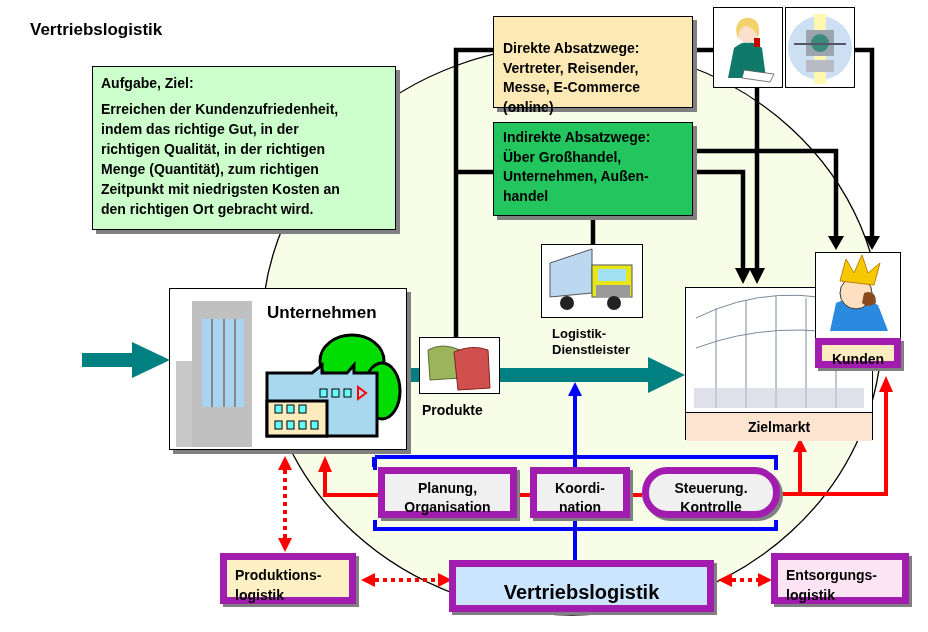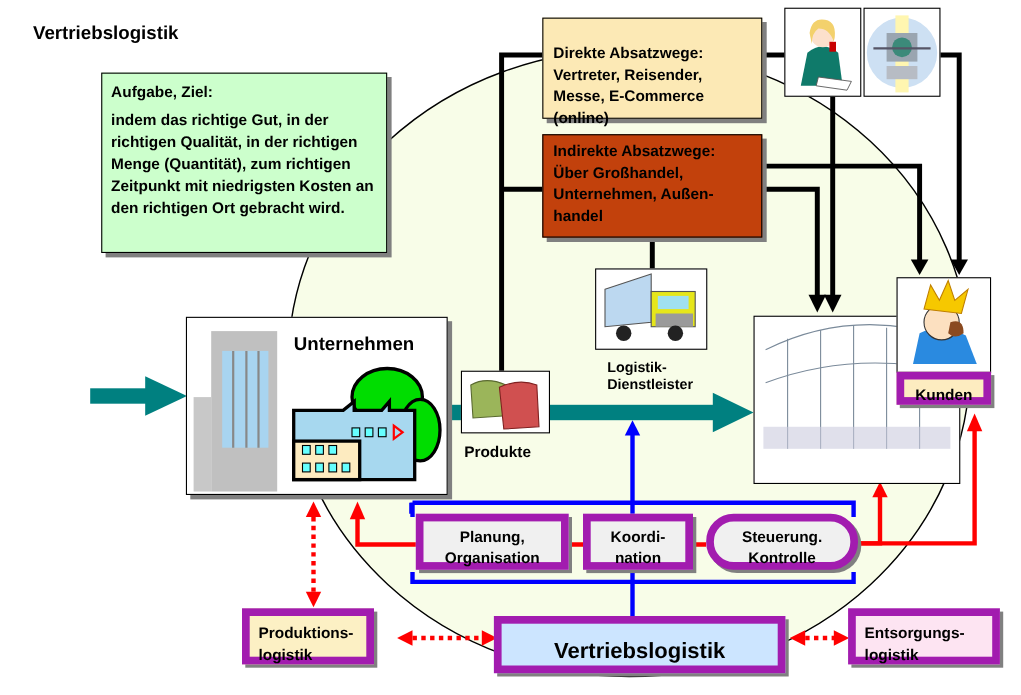--- a/index.html
+++ b/index.html
@@ -2,24 +2,24 @@
 <html><head>
 <meta charset="utf-8">
 <style>
   html, body { margin:0; padding:0; background:#ffffff; }
   body { width:928px; height:632px; position:relative; overflow:hidden;
          font-family:"Liberation Sans", sans-serif; font-weight:bold; color:#000; }
   .abs { position:absolute; }
   svg.bg { position:absolute; left:0; top:0; }
   .box { position:absolute; border:1px solid #000; box-shadow:4px 4px 0 #808080; box-sizing:border-box; }
   .title { left:30px; top:20px; font-size:17px; }
-  .goal { left:92px; top:66px; width:260px; height:164px; background:#ccffcc; padding:6px 8px; font-size:14px; line-height:20px; }
+  .goal { left:92px; top:66px; width:304px; height:164px; background:#ccffcc; padding:6px 8px; font-size:14px; line-height:20px; }
   .goal .h { margin-bottom:6px; }
   .direct { left:493px; top:16px; width:200px; height:92px; background:#fce9b5; padding:22px 9px; font-size:14px; line-height:19.5px; }
-  .indirect { left:493px; top:122px; width:200px; height:94px; background:#c2410c; padding:5px 9px; font-size:14px; line-height:19.5px; }
+  .indirect { left:493px; top:122px; width:200px; height:94px; background:#22c55e; padding:5px 9px; font-size:14px; line-height:19.5px; }
   .img { position:absolute; border:1px solid #000; background:#fff; box-sizing:border-box; }
   .label { position:absolute; font-size:13px; text-align:center; }
   .small-box { position:absolute; border:7px solid #a21caf; box-shadow:3px 3px 0 #808080; box-sizing:border-box; text-align:center; font-size:14px; font-family:"Liberation Sans", sans-serif; }
   .step { background:#f0f0f0; padding-top:5px; line-height:19px; font-size:14px; }
 </style>
 </head>
 <body>
 
 <svg class="bg" width="928" height="632">
   <defs>
@@ -91,20 +91,21 @@
     <polygon points="438,573 438,587 452,580"></polygon>
     <polygon points="732,573 732,587 718,580"></polygon>
     <polygon points="758,573 758,587 772,580"></polygon>
   </g>
 </svg>
 
 <div class="abs title">Vertriebslogistik</div>
 
 <div class="box goal">
   <div class="h">Aufgabe, Ziel:</div>
+  <div>Erreichen der Kundenzufriedenheit,</div>
   <div>indem das richtige Gut, in der</div>
   <div>richtigen Qualität, in der richtigen</div>
   <div>Menge (Quantität), zum richtigen</div>
   <div>Zeitpunkt mit niedrigsten Kosten an</div>
   <div>den richtigen Ort gebracht wird.</div>
 </div>
 
 <div class="box direct">
   <div>Direkte Absatzwege:</div>
   <div>Vertreter, Reisender,</div>
@@ -200,20 +201,21 @@
       <path d="M10,30 Q90,-10 180,20"></path>
       <path d="M10,60 Q90,30 180,50"></path>
       <line x1="30" y1="20" x2="30" y2="120"></line>
         <line x1="60" y1="12" x2="60" y2="120"></line>
       <line x1="90" y1="8" x2="90" y2="120"></line>
         <line x1="120" y1="10" x2="120" y2="120"></line>
       <line x1="150" y1="14" x2="150" y2="120"></line>
     </g>
     <rect x="8" y="100" width="170" height="20" fill="#ccd" opacity="0.6"></rect>
   </svg>
+  <div class="abs" style="left:0;top:124px;width:186px;height:28px;background:#fce4d0;border-top:1px solid #000;text-align:center;line-height:28px;font-size:14px;">Zielmarkt</div>
 </div>
 
 <div class="img" style="left:815px;top:252px;width:86px;height:87px;">
   <svg width="84" height="85">
     <path d="M20,50 Q40,40 62,52 L72,78 L14,78 Z" fill="#2a8ae0"></path>
     <circle cx="40" cy="40" r="16" fill="#fce0c0" stroke="#333"></circle>
     <path d="M24,28 L30,6 L38,20 L46,2 L52,20 L64,10 L58,32 Z" fill="#f6c800" stroke="#c08000"></path>
     <path d="M48,40 Q60,36 60,50 Q52,56 46,50 Z" fill="#8a4a20"></path>
   </svg>
 </div>
@@ -225,21 +227,21 @@
 </div>
 <div class="small-box step" style="left:530px;top:467px;width:100px;height:51px;">
   <div>Koordi-</div>
   <div>nation</div>
 </div>
 <div class="small-box step" style="left:642px;top:467px;width:138px;height:51px;border-radius:25px;">
   <div>Steuerung.</div>
   <div>Kontrolle</div>
 </div>
 
-<div class="small-box" style="left:220px;top:553px;width:120px;height:51px;background:#fcf0c4;text-align:left;padding:5px 8px;line-height:20px;">
+<div class="small-box" style="left:220px;top:553px;width:136px;height:51px;background:#fcf0c4;text-align:left;padding:5px 8px;line-height:20px;">
   <div>Produktions-</div>
   <div>logistik</div>
 </div>
 <div class="small-box" style="left:449px;top:560px;width:265px;height:52px;background:#cce5ff;font-size:20px;line-height:50px;">Vertriebslogistik</div>
 <div class="small-box" style="left:771px;top:553px;width:138px;height:51px;background:#fde4f2;text-align:left;padding:5px 8px;line-height:20px;">
   <div>Entsorgungs-</div>
   <div>logistik</div>
 </div>
 
 </body></html>

